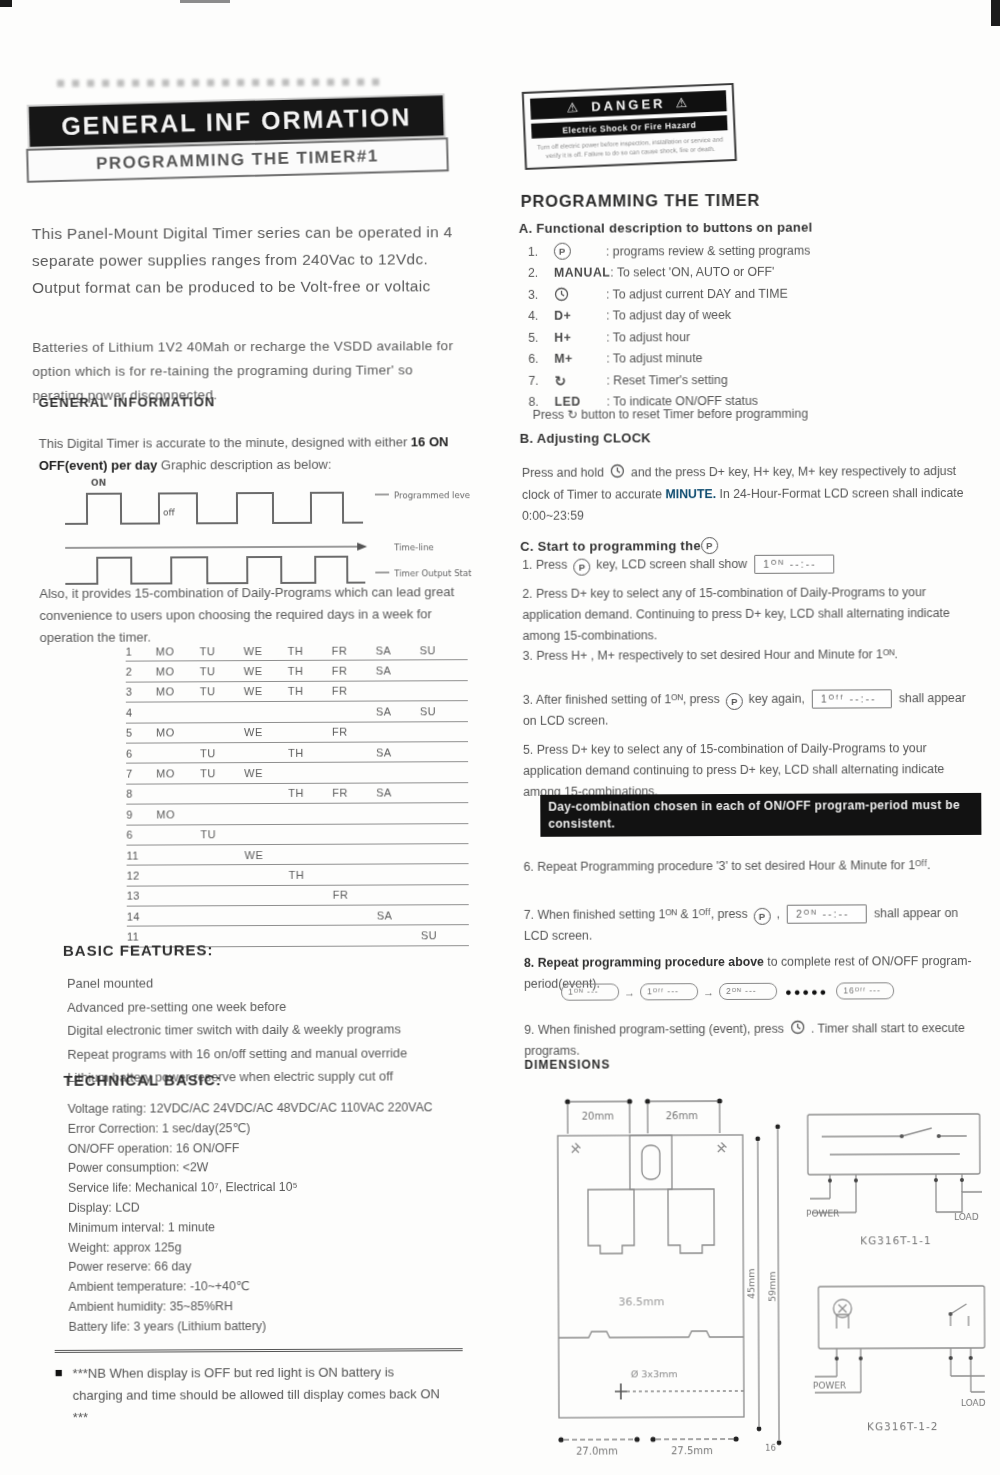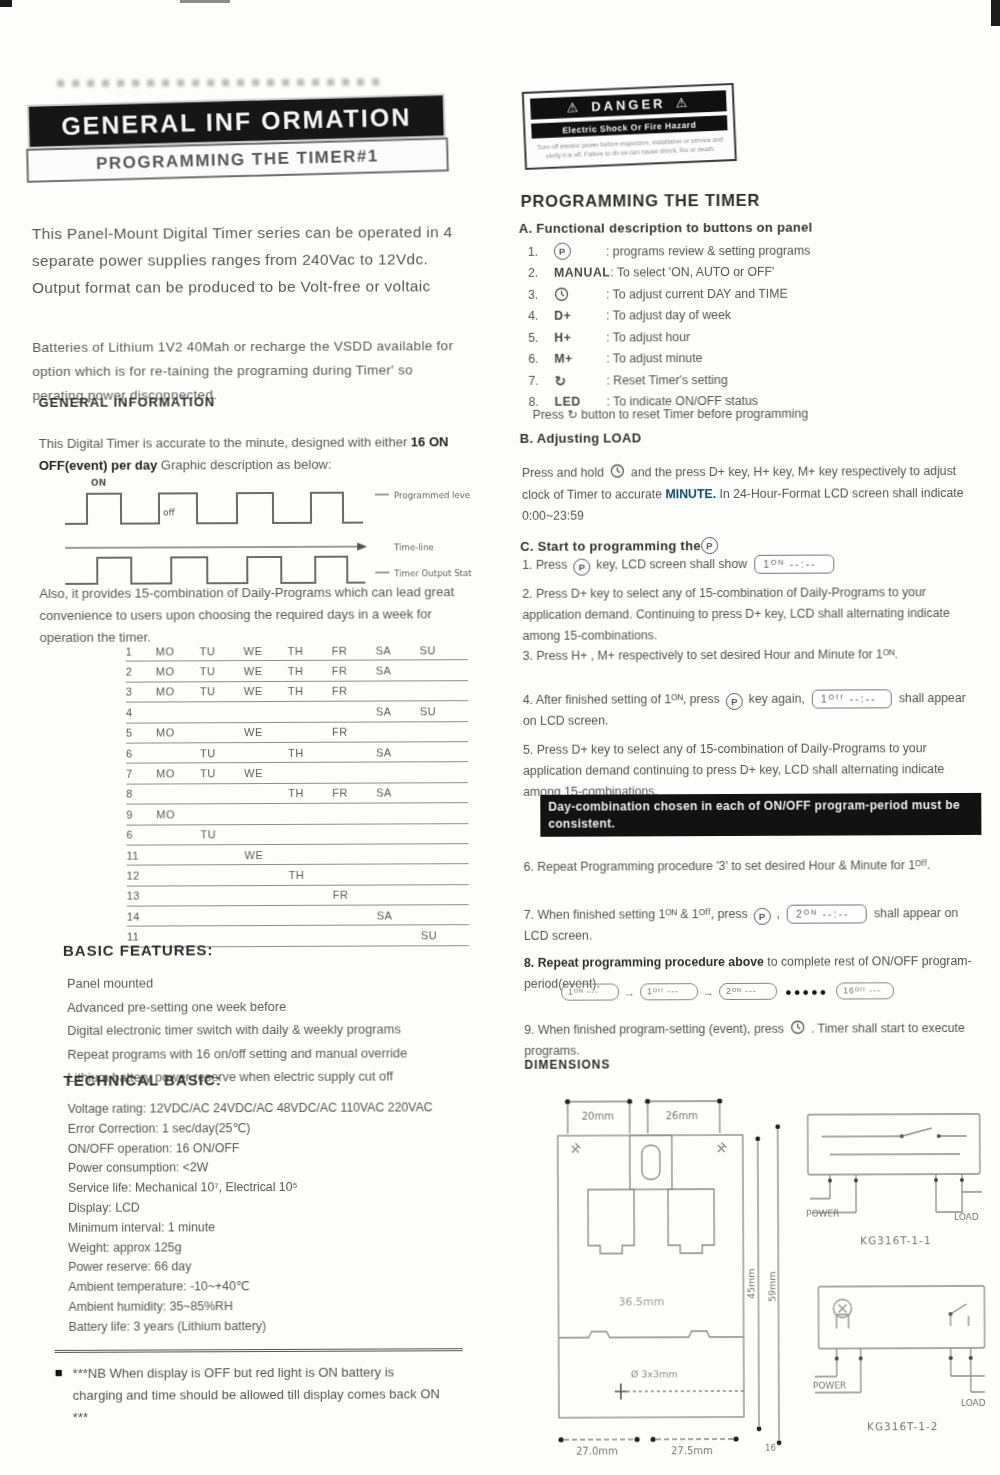--- a/index.html
+++ b/index.html
@@ -61,21 +61,21 @@
     align-items:center;justify-content:center;font-size:9.5px;font-weight:bold;color:#555;background:#fff;}
   .icon-reset{font-size:14px;font-weight:bold;}
   .clock-svg{width:15px;height:15px;}
   .press-note{position:absolute;top:408px;left:534px;font-size:12.3px;color:#555;}
   .b-head{top:431px;left:521px;}
   .b-p{position:absolute;top:451px;left:523px;width:452px;font-size:12.3px;line-height:21.5px;color:#555;}
   .b-p b{color:#0c4a6e;}
   .c-head{top:538px;left:521px;display:flex;align-items:center;gap:0;position:absolute;}
   .step{position:absolute;left:523px;width:452px;font-size:12.3px;line-height:21px;color:#555;}
   .inline-ic{display:inline-flex;vertical-align:-2px;margin:0 6px;}
-  .lcd{display:inline-block;border:1.6px solid #777;border-radius:6px;padding:0 8px;font-size:10.5px;
+  .lcd{display:inline-block;border:1.6px solid #777;border-radius:1px;padding:0 8px;font-size:10.5px;
     color:#666;letter-spacing:2px;min-width:62px;margin:0 7px;line-height:17px;background:#fefefe;}
   .warn-box{position:absolute;top:795px;left:540px;width:425px;background:#121212;color:#ededed;
     font-size:12px;font-weight:bold;line-height:17px;padding:4px 8px;letter-spacing:.3px;}
   .s8 b{color:#2f2f2f;}
   .seq-row{position:absolute;top:984px;left:560px;display:flex;align-items:center;gap:5px;}
   .seq-lcd{display:inline-block;border:1.5px solid #888;border-radius:8px;padding:0 6px;font-size:8.5px;
     color:#777;letter-spacing:1px;line-height:15px;min-width:44px;text-align:left;}
   .seq-arrow{color:#666;font-size:11px;}
   .seq-dots{color:#111;font-size:11px;letter-spacing:2px;margin:0 3px;}
   .dim-head{position:absolute;top:1058px;left:523px;font-size:12px;font-weight:bold;color:#2d2d2d;letter-spacing:1px;}
@@ -368,41 +368,41 @@
         <span class="btn-desc">: Reset Timer's setting</span>
       </div>
       <div class="btn-row">
         <span class="btn-num">8.</span>
         <span class="btn-key">LED</span>
         <span class="btn-desc">: To indicate ON/OFF status</span>
       </div>
     </div>
     <div class="press-note">Press ↻ button to reset Timer before programming</div>
 
-    <div class="sec-head b-head">B. Adjusting LOAD</div>
+    <div class="sec-head b-head">B. Adjusting CLOCK</div>
     <p class="b-p"><span>Press and hold</span><span class="inline-ic">
           <svg class="clock-svg" viewBox="0 0 20 20">
             <circle cx="10" cy="10" r="8" fill="none" stroke="#555" stroke-width="1.7"></circle>
             <path d="M10 5.2v4.8l3.4 2.2" fill="none" stroke="#555" stroke-width="1.7"></path>
           </svg>
         </span><span>and the press  D+ key,  H+ key,  M+ key respectively to adjust clock of Timer to accurate </span><b>MINUTE.</b><span> In 24-Hour-Format LCD screen shall indicate 0:00~23:59</span></p>
 
     <div class="sec-head c-head">
       <span>C. Start to programming the</span>
       <span class="icon-p">P</span>
     </div>
 
     <p class="step" style="top:543px;"><span>1. Press</span><span class="inline-ic">
           <span class="icon-p">P</span>
         </span><span>key, LCD screen shall show</span><span class="lcd">1ᴼᴺ --:--</span></p>
 
     <p class="step" style="top:572px;">2. Press  D+  key to select any of 15-combination of Daily-Programs to your application demand. Continuing to press  D+  key, LCD shall alternating indicate among 15-combinations.</p>
     <p class="step" style="top:634px;">3. Press  H+ ,  M+  respectively to set desired Hour and Minute for 1ᴼᴺ.</p>
 
-    <p class="step" style="top:678px;"><span>4. After finished setting of 1ᴼᴺ, press</span><span class="inline-ic">
+    <p class="step" style="top:678px;"><span>3. After finished setting of 1ᴼᴺ, press</span><span class="inline-ic">
           <span class="icon-p">P</span>
         </span><span>key again,</span><span class="lcd">1ᴼᶠᶠ --:--</span><span>shall appear on LCD screen.</span></p>
 
     <p class="step" style="top:728px;">5. Press  D+  key to select any of 15-combination of Daily-Programs to your application demand continuing to press  D+  key, LCD shall alternating indicate among 15-combinations.</p>
 
     <div class="warn-box">Day-combination chosen in each of ON/OFF program-period must be consistent.</div>
 
     <p class="step" style="top:845px;">6. Repeat Programming procedure '3' to set desired Hour &amp; Minute for 1ᴼᶠᶠ.</p>
 
     <p class="step" style="top:893px;"><span>7. When finished setting 1ᴼᴺ &amp; 1ᴼᶠᶠ, press</span><span class="inline-ic">

